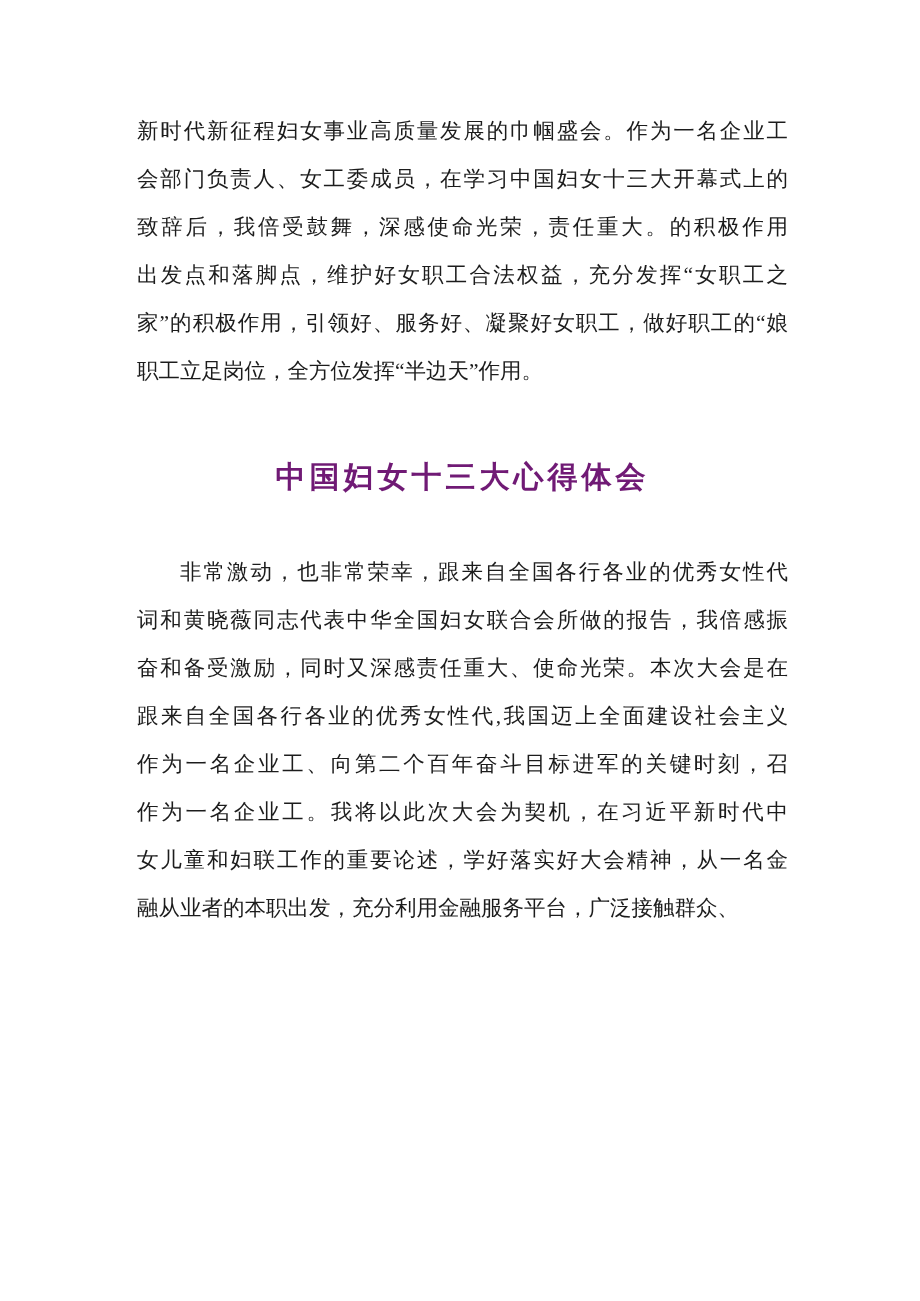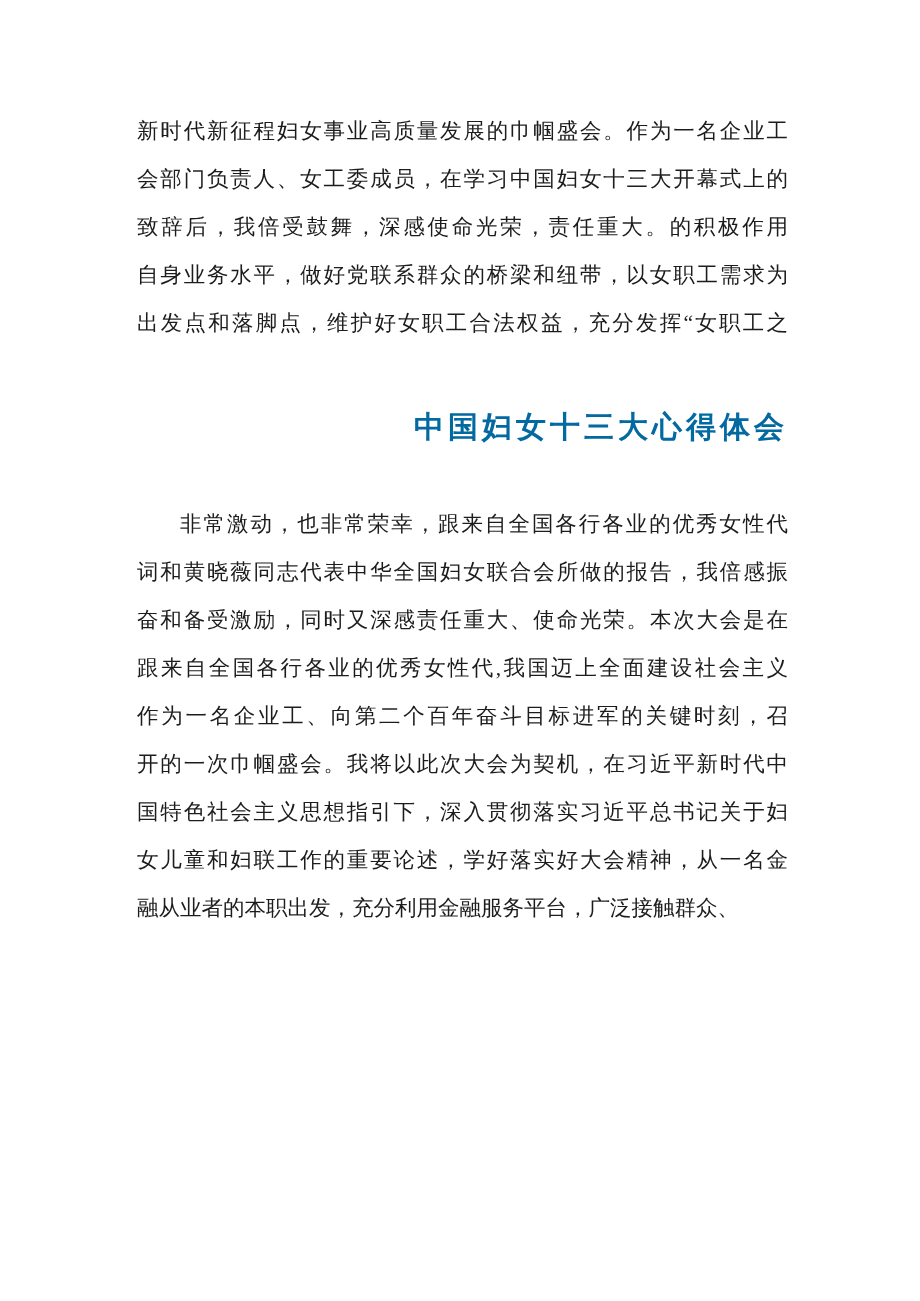--- a/index.html
+++ b/index.html
@@ -38,50 +38,50 @@
   .para .line.last {
     text-align-last: left;
   }
   .section-heading {
     margin: 58px 0 0 0;
     height: 48px;
     line-height: 48px;
     font-size: 30px;
     font-weight: bold;
     letter-spacing: 4px;
-    text-align: right;
-    color: #0369a1;
-    font-family: Liberation Mono, monospace;
+    text-align: center;
+    color: #701a75;
+    font-family: Liberation Sans, sans-serif;
   }
   .para.second {
     margin-top: 47px;
   }
 </style>
 </head>
 <body>
 
 <div class="page">
   <div class="textblock">
 
     <div class="para first">
         <div class="line">新时代新征程妇女事业高质量发展的巾帼盛会。作为一名企业工</div>
         <div class="line">会部门负责人、女工委成员，在学习中国妇女十三大开幕式上的</div>
         <div class="line">致辞后，我倍受鼓舞，深感使命光荣，责任重大。的积极作用</div>
-        <div class="line">自身业务水平，做好党联系群众的桥梁和纽带，以女职工需求为</div>
         <div class="line">出发点和落脚点，维护好女职工合法权益，充分发挥“女职工之</div>
+        <div class="line">家”的积极作用，引领好、服务好、凝聚好女职工，做好职工的“娘</div>
+        <div class="line last">职工立足岗位，全方位发挥“半边天”作用。</div>
       </div>
 
     <h1 class="section-heading">中国妇女十三大心得体会</h1>
 
     <div class="para second">
         <div class="line indent">非常激动，也非常荣幸，跟来自全国各行各业的优秀女性代</div>
         <div class="line">词和黄晓薇同志代表中华全国妇女联合会所做的报告，我倍感振</div>
         <div class="line">奋和备受激励，同时又深感责任重大、使命光荣。本次大会是在</div>
         <div class="line">跟来自全国各行各业的优秀女性代,我国迈上全面建设社会主义</div>
         <div class="line">作为一名企业工、向第二个百年奋斗目标进军的关键时刻，召</div>
-        <div class="line">开的一次巾帼盛会。我将以此次大会为契机，在习近平新时代中</div>
-        <div class="line">国特色社会主义思想指引下，深入贯彻落实习近平总书记关于妇</div>
+        <div class="line">作为一名企业工。我将以此次大会为契机，在习近平新时代中</div>
         <div class="line">女儿童和妇联工作的重要论述，学好落实好大会精神，从一名金</div>
         <div class="line last">融从业者的本职出发，充分利用金融服务平台，广泛接触群众、</div>
       </div>
 
   </div>
 </div>
 
 </body></html>

